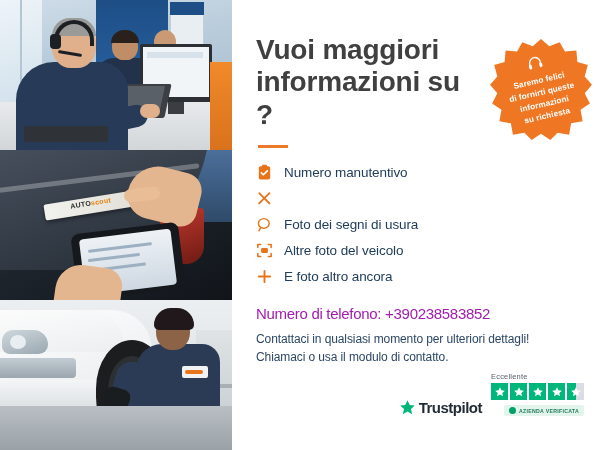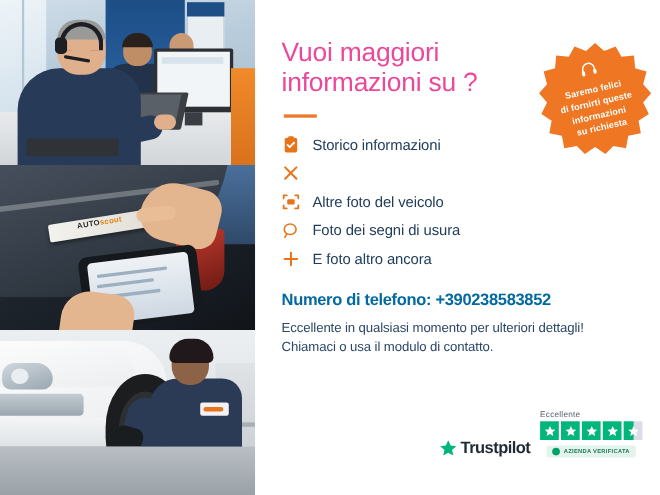--- a/index.html
+++ b/index.html
@@ -140,49 +140,49 @@
       background:#f0f2f3; border-radius:2px; }
   .ph3 .badge-patch:after { content:""; position:absolute; left:3px; top:4px; width:18px; height:4px;
       background:#e8751a; border-radius:2px; }
   .ph3 .shelf { position:absolute; right:0; top:30px; width:36px; height:120px;
       background:linear-gradient(180deg,#dfe3e6,#c2c8cc); }
   .ph3 .shelf:after { content:""; position:absolute; left:0; top:54px; width:36px; height:4px; background:#a9b0b5; }
 
   
   .content { position:relative; flex:1; background:#ffffff; padding:34px 22px 10px 24px; }
 
-  .headline { font-size:24px; line-height:1.16; font-weight:normal; color:#ec4899;
+  .headline { font-size:28px; line-height:1.16; font-weight:bold; color:#404040;
       letter-spacing:-.2px; max-width:215px; }
   .rule { width:30px; height:3px; background:#ea7a2a; margin:14px 0 16px 2px; }
 
   .features { list-style:none; }
   .feature { display:flex; align-items:center; gap:11px; margin-bottom:9px; }
   .f-icon { width:17px; height:17px; flex:0 0 17px; position:relative; color:#e8741a; }
   .f-icon svg { display:block; width:17px; height:17px; }
   .f-label { font-size:13.5px; color:#203d5b; letter-spacing:-.1px; }
 
   .phone-block { margin-top:20px; }
-  .phone-line { font-size:15px; font-weight:bold; color:#0369a1; letter-spacing:-.3px; }
+  .phone-line { font-size:15px; font-weight:normal; color:#a21caf; letter-spacing:-.3px; }
   .sub1, .sub2 { font-size:12px; color:#2b4765; line-height:1.45; letter-spacing:-.1px; }
   .sub1 { margin-top:9px; }
 
   
   .badge { position:absolute; right:7px; top:37px; width:104px; height:104px; }
   .badge .burst { position:absolute; inset:0; }
   .badge-content { position:absolute; inset:0; display:flex; flex-direction:column;
       align-items:center; justify-content:center; transform:rotate(-13deg); }
   .badge .headset { margin-bottom:2px; }
   .badge-text { font-size:8.2px; font-weight:bold; color:#ffffff; line-height:1.45;
       text-align:center; letter-spacing:.1px; width:88px; }
 
   
   .trust { position:absolute; right:16px; bottom:34px; display:flex; align-items:flex-end; gap:9px; }
   .tp-logo { display:flex; align-items:flex-start; gap:3px; }
   .tp-name { font-size:15px; font-weight:bold; color:#1f2a33; letter-spacing:-.5px; }
-  .tp-right { display:flex; flex-direction:column; align-items:center; gap:2px; }
+  .tp-right { display:flex; flex-direction:column; align-items:flex-end; gap:2px; }
   .tp-rating-label { font-size:7.5px; color:#56606a; letter-spacing:.2px; align-self:flex-start; }
   .stars { display:flex; gap:2px; }
   .star-box { width:17px; height:17px; background:#00b67a; display:flex;
       align-items:center; justify-content:center; position:relative; }
   .star-box.partial { background:#dcdce6; }
   .star-box.partial:before { content:""; position:absolute; left:0; top:0; width:50%; height:100%;
       background:#00b67a; }
   .verified { margin-top:3px; display:flex; align-items:center; gap:3px;
       background:#e3f4ec; padding:2px 5px; border-radius:2px; }
   .ver-dot { width:7px; height:7px; border-radius:50%; background:#00a06a; }
@@ -270,73 +270,73 @@
 
     <ul class="features">
       <li class="feature">
         <span class="f-icon">
           <svg viewBox="0 0 24 24" fill="none">
             <rect x="4" y="3" width="16" height="19" rx="2.5" fill="currentColor"></rect>
             <rect x="8.5" y="1.2" width="7" height="3.6" rx="1.2" fill="currentColor"></rect>
             <path d="M7.6 12.4l2.8 2.8 5.6-5.6" stroke="#ffffff" stroke-width="2.4" stroke-linecap="round" stroke-linejoin="round"></path>
           </svg>
         </span>
-        <span class="f-label">Storico informazioni</span>
+        <span class="f-label">Numero manutentivo</span>
       </li>
 
       <li class="feature">
         <span class="f-icon">
           <svg viewBox="0 0 24 24" fill="none" stroke="currentColor" stroke-width="2.6" stroke-linecap="round">
             <path d="M4.5 4.5L19 19"></path>
             <path d="M19 4.5L4.5 19"></path>
             <circle cx="12" cy="11.8" r="1.1" fill="currentColor" stroke="none"></circle>
           </svg>
         </span>
+      </li>
+
+      <li class="feature">
+        <span class="f-icon">
+          <svg viewBox="0 0 24 24" fill="none" stroke="currentColor" stroke-width="2">
+            <ellipse cx="11" cy="10.5" rx="7.6" ry="6.8"></ellipse>
+            <path d="M6.5 16.4L4.2 21" stroke-linecap="round"></path>
+          </svg>
+        </span>
+        <span class="f-label">Foto dei segni di usura</span>
       </li>
 
       <li class="feature">
         <span class="f-icon">
           <svg viewBox="0 0 24 24" fill="none" stroke="currentColor" stroke-width="2.2" stroke-linecap="round" stroke-linejoin="round">
             <path d="M2.6 7.6V3.6h4"></path>
               <path d="M17.4 3.6h4v4"></path>
             <path d="M21.4 16.4v4h-4"></path>
               <path d="M6.6 20.4h-4v-4"></path>
             <rect x="7.2" y="8.6" width="9.6" height="6.8" rx="1.6" fill="currentColor" stroke="none"></rect>
           </svg>
         </span>
         <span class="f-label">Altre foto del veicolo</span>
       </li>
 
       <li class="feature">
         <span class="f-icon">
-          <svg viewBox="0 0 24 24" fill="none" stroke="currentColor" stroke-width="2">
-            <ellipse cx="11" cy="10.5" rx="7.6" ry="6.8"></ellipse>
-            <path d="M6.5 16.4L4.2 21" stroke-linecap="round"></path>
-          </svg>
-        </span>
-        <span class="f-label">Foto dei segni di usura</span>
-      </li>
-
-      <li class="feature">
-        <span class="f-icon">
           <svg viewBox="0 0 24 24" fill="none" stroke="currentColor" stroke-width="2.6" stroke-linecap="round">
             <path d="M12 4v16"></path>
               <path d="M4 12h16"></path>
           </svg>
         </span>
         <span class="f-label">E foto altro ancora</span>
       </li>
     </ul>
 
     <div class="phone-block">
       <div class="phone-line">
         <span>Numero di telefono:</span>
         <span>+390238583852</span>
       </div>
-      <div class="sub1">Eccellente in qualsiasi momento per ulteriori dettagli!</div>
+      <div class="sub1">Contattaci in qualsiasi momento per ulteriori dettagli!</div>
       <div class="sub2">Chiamaci o usa il modulo di contatto.</div>
     </div>
 
     <div class="badge">
       <svg class="burst" viewBox="0 0 100 100">
         <path d="M50 2 L58 9 L68 5 L73 14 L84 13 L85 24 L95 27 L92 38 L99 46 L92 54
                  L97 64 L88 70 L90 81 L79 83 L77 94 L66 92 L59 99 L50 93 L41 99 L34 92
                  L23 94 L21 83 L10 81 L12 70 L3 64 L8 54 L1 46 L8 38 L5 27 L15 24
                  L16 13 L27 14 L32 5 L42 9 Z" fill="#ef7622"></path>
       </svg>

